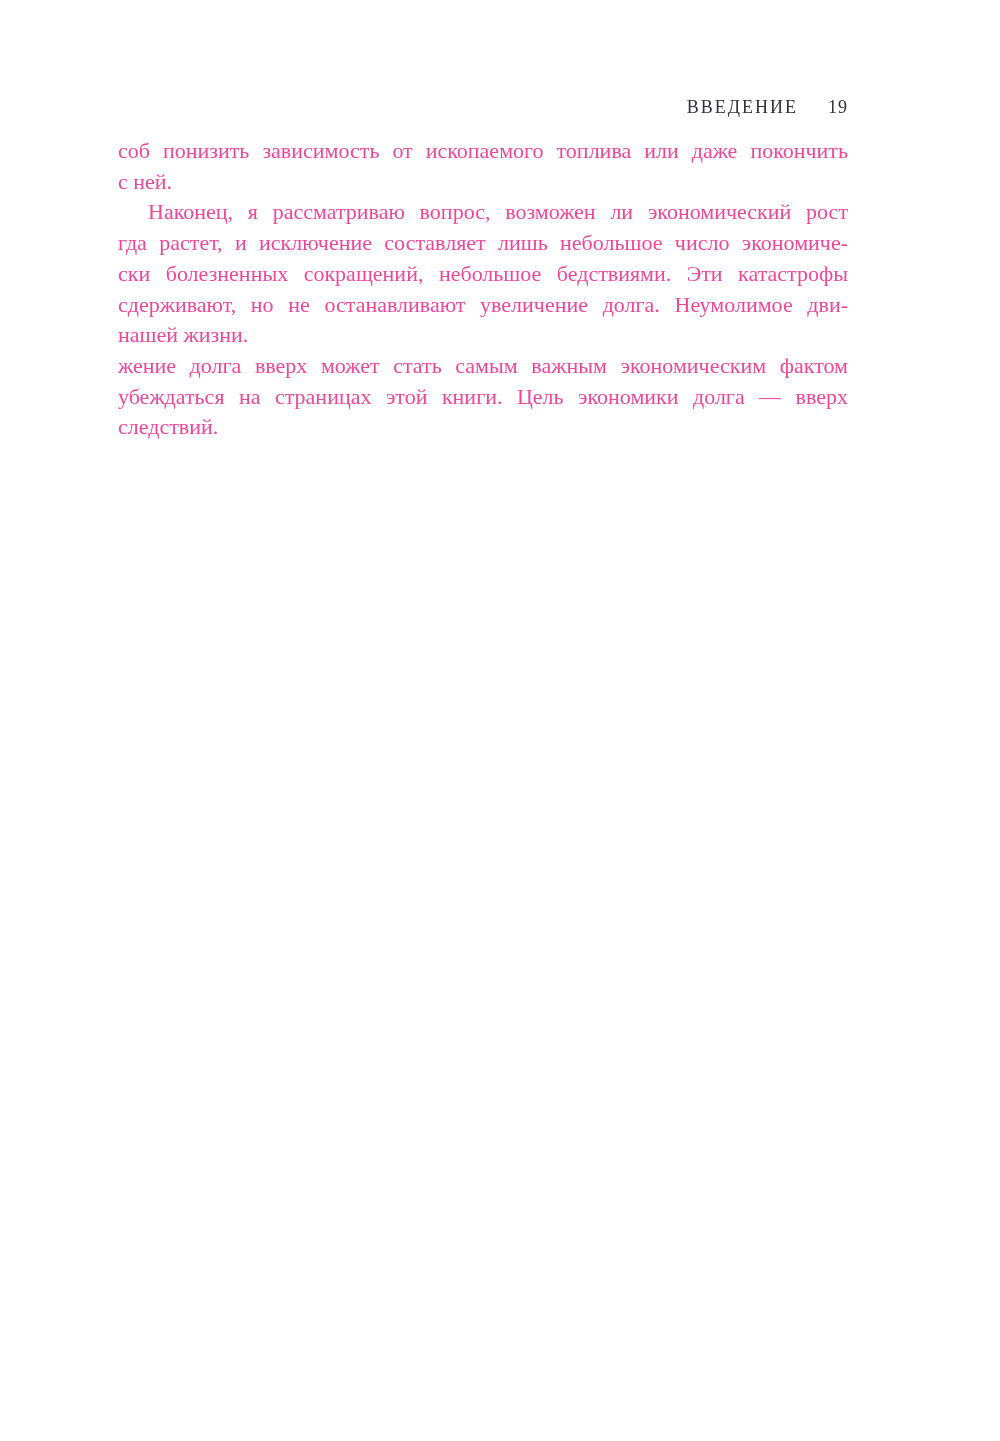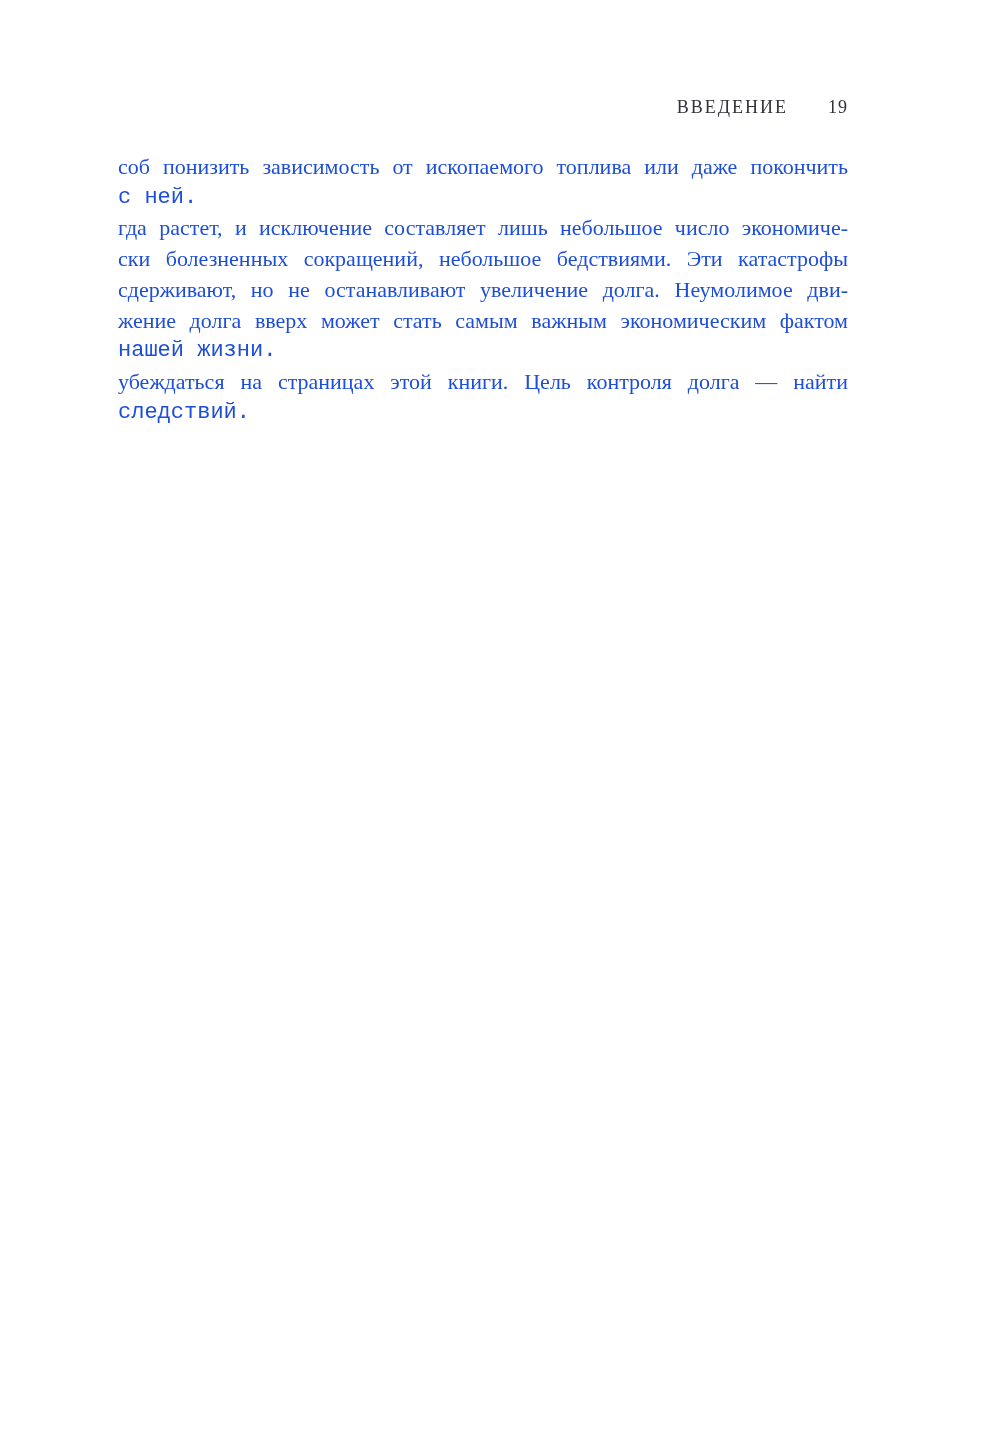--- a/index.html
+++ b/index.html
@@ -23,59 +23,59 @@
     text-align: right;
     color: #32323b;
     font-size: 18px;
     line-height: 20px;
     white-space: nowrap;
   }
   .running-header .section-title {
     letter-spacing: 2px;
   }
   .running-header .page-number {
-    margin-left: 40px;
+    margin-left: 30px;
     letter-spacing: 1px;
   }
   .text-block {
     position: absolute;
-    top: 152px;
+    top: 136px;
     left: 118px;
     width: 730px;
-    color: #1d4ed8;
+    color: #ec4899;
     font-size: 22px;
     line-height: 30.7px;
   }
   .line {
     text-align: justify;
     text-align-last: justify;
     white-space: normal;
   }
   .line.para-last {
     text-align-last: left;
-    font-family: Liberation Mono, monospace;
   }
   .line.indent {
     text-indent: 30px;
   }
 </style>
 </head>
 <body>
 
 <div class="page">
 
   <div class="running-header">
     <span class="section-title">ВВЕДЕНИЕ</span><span class="page-number">19</span>
   </div>
 
   <div class="text-block">
       <div class="line">соб понизить зависимость от ископаемого топлива или даже покончить</div>
       <div class="line para-last">с ней.</div>
+      <div class="line indent">Наконец, я рассматриваю вопрос, возможен ли экономический рост</div>
       <div class="line">гда растет, и исключение составляет лишь небольшое число экономиче-</div>
       <div class="line">ски болезненных сокращений, небольшое бедствиями. Эти катастрофы</div>
       <div class="line">сдерживают, но не останавливают увеличение долга. Неумолимое дви-</div>
+      <div class="line para-last">нашей жизни.</div>
       <div class="line">жение долга вверх может стать самым важным экономическим фактом</div>
-      <div class="line para-last">нашей жизни.</div>
-      <div class="line">убеждаться на страницах этой книги. Цель контроля долга — найти</div>
+      <div class="line">убеждаться на страницах этой книги. Цель экономики долга — вверх</div>
       <div class="line para-last">следствий.</div>
     </div>
 
 </div>
 
 </body></html>

